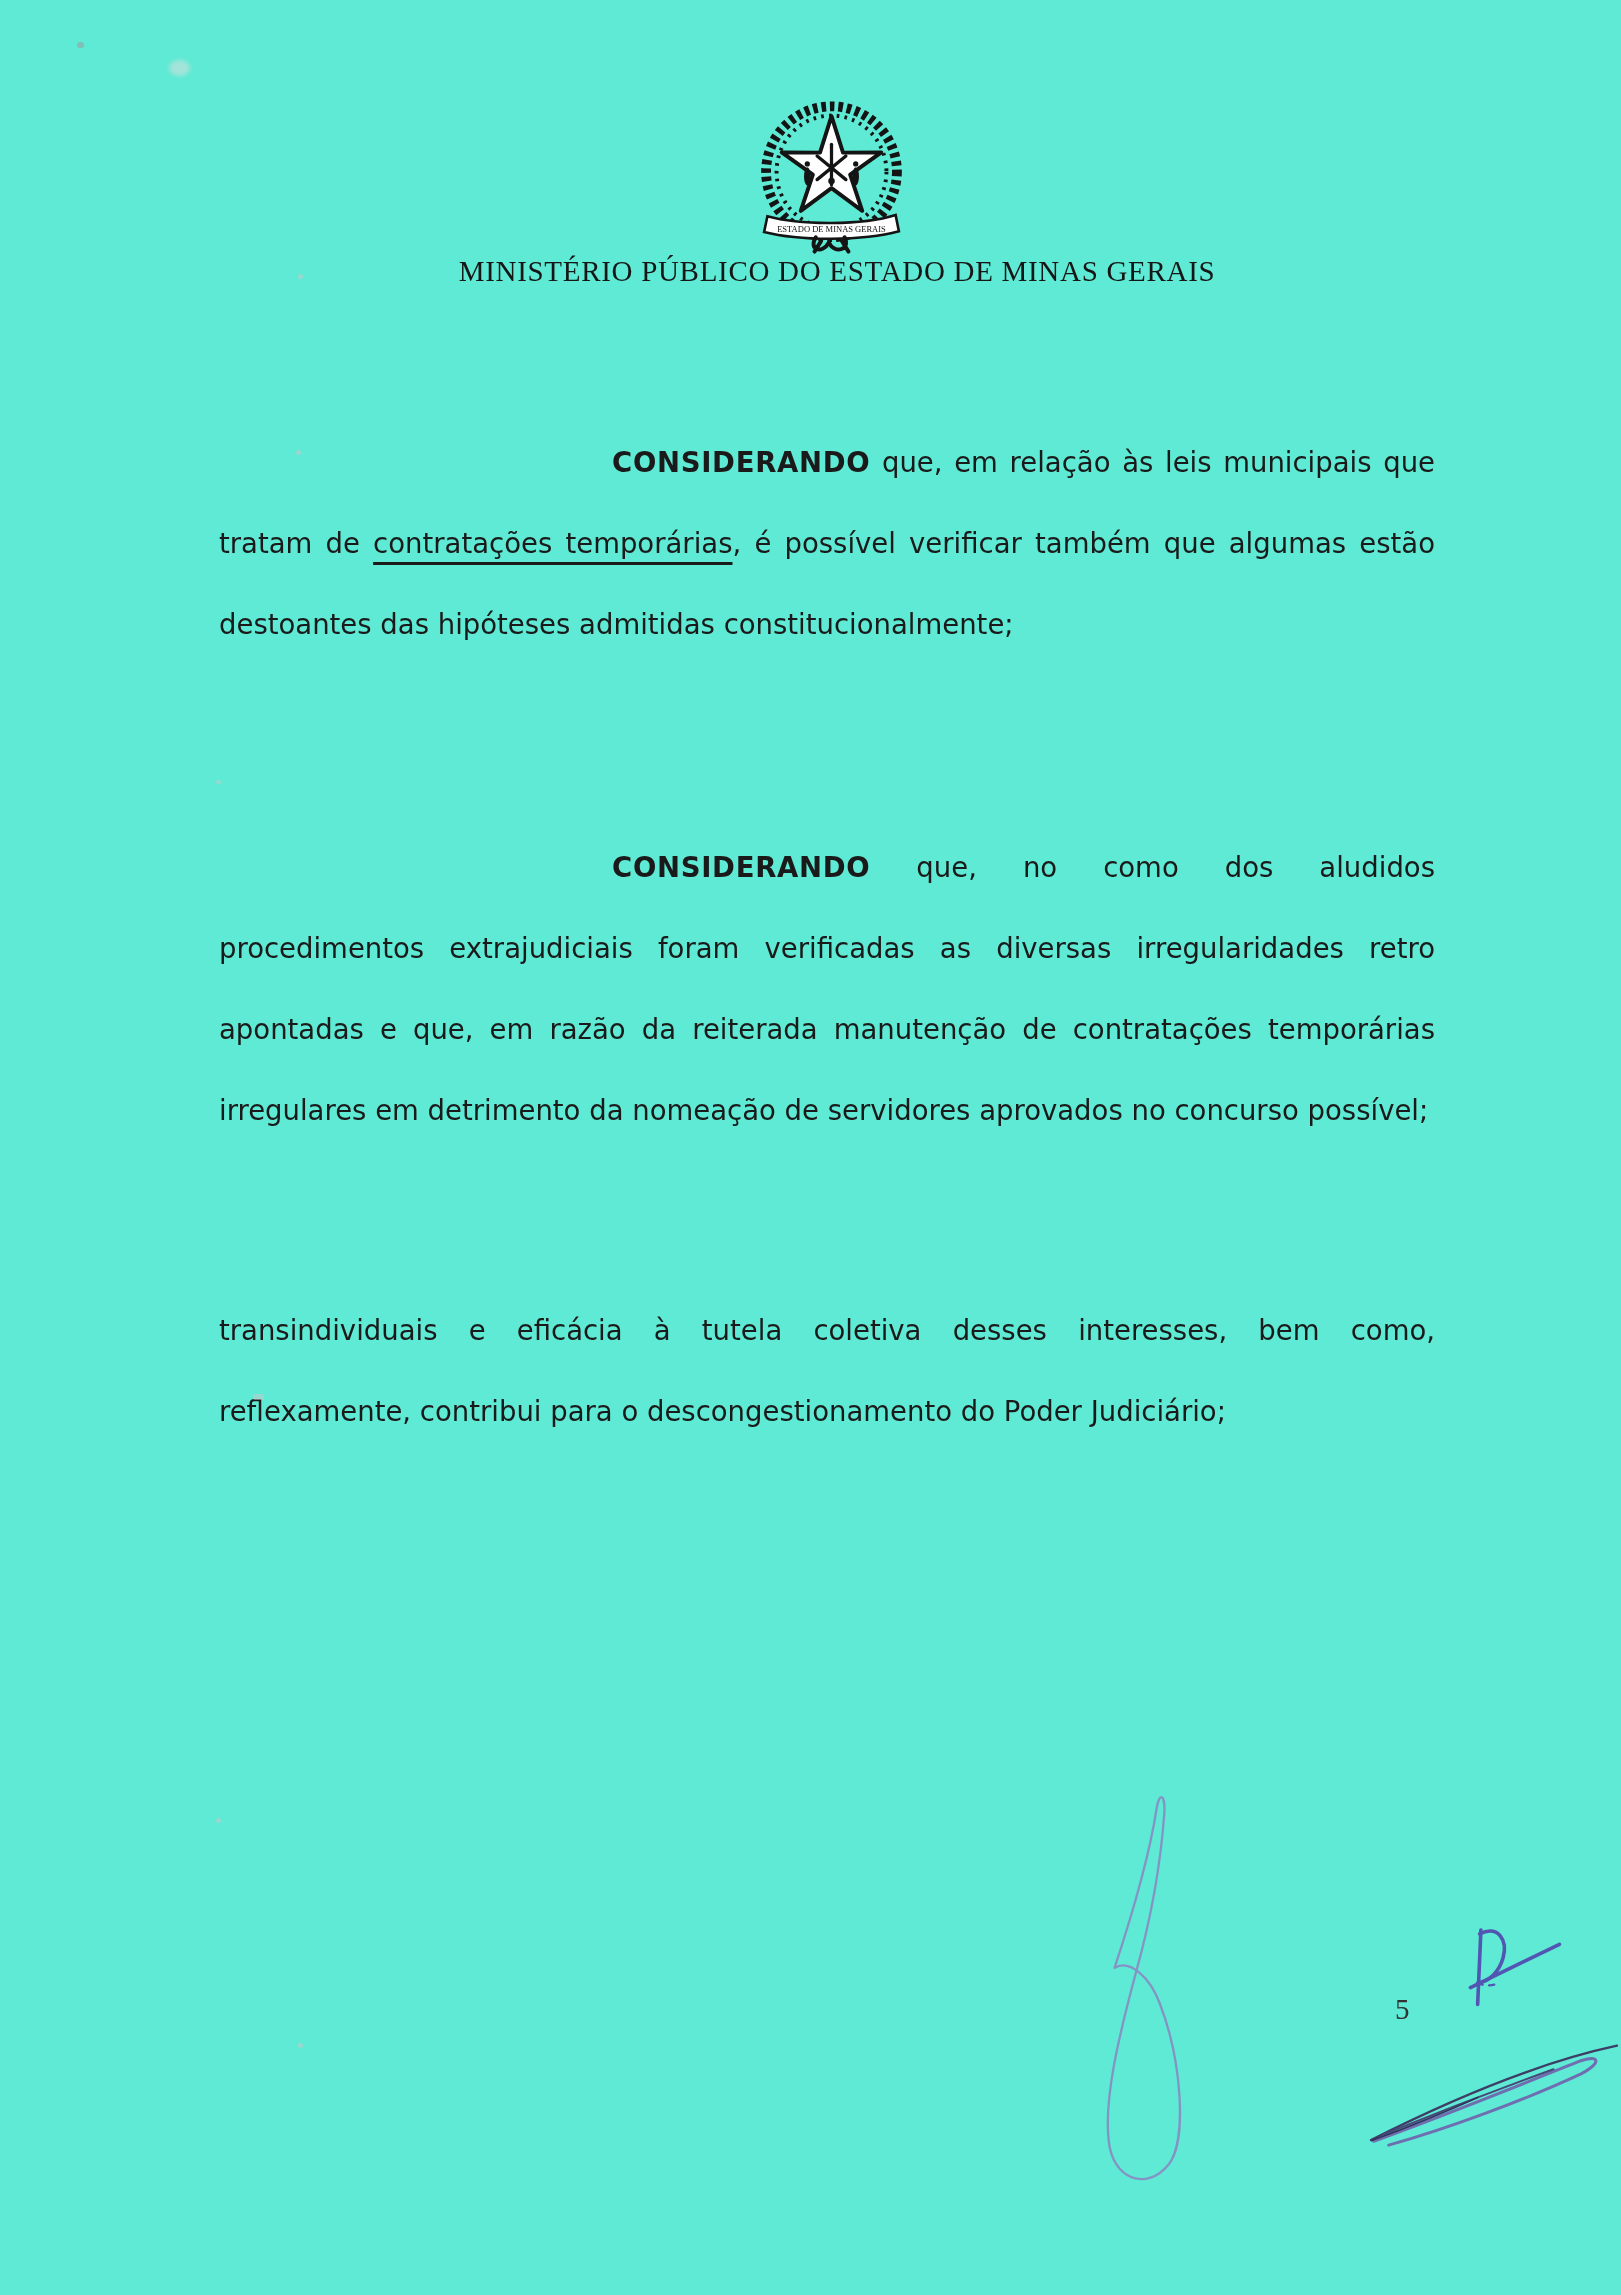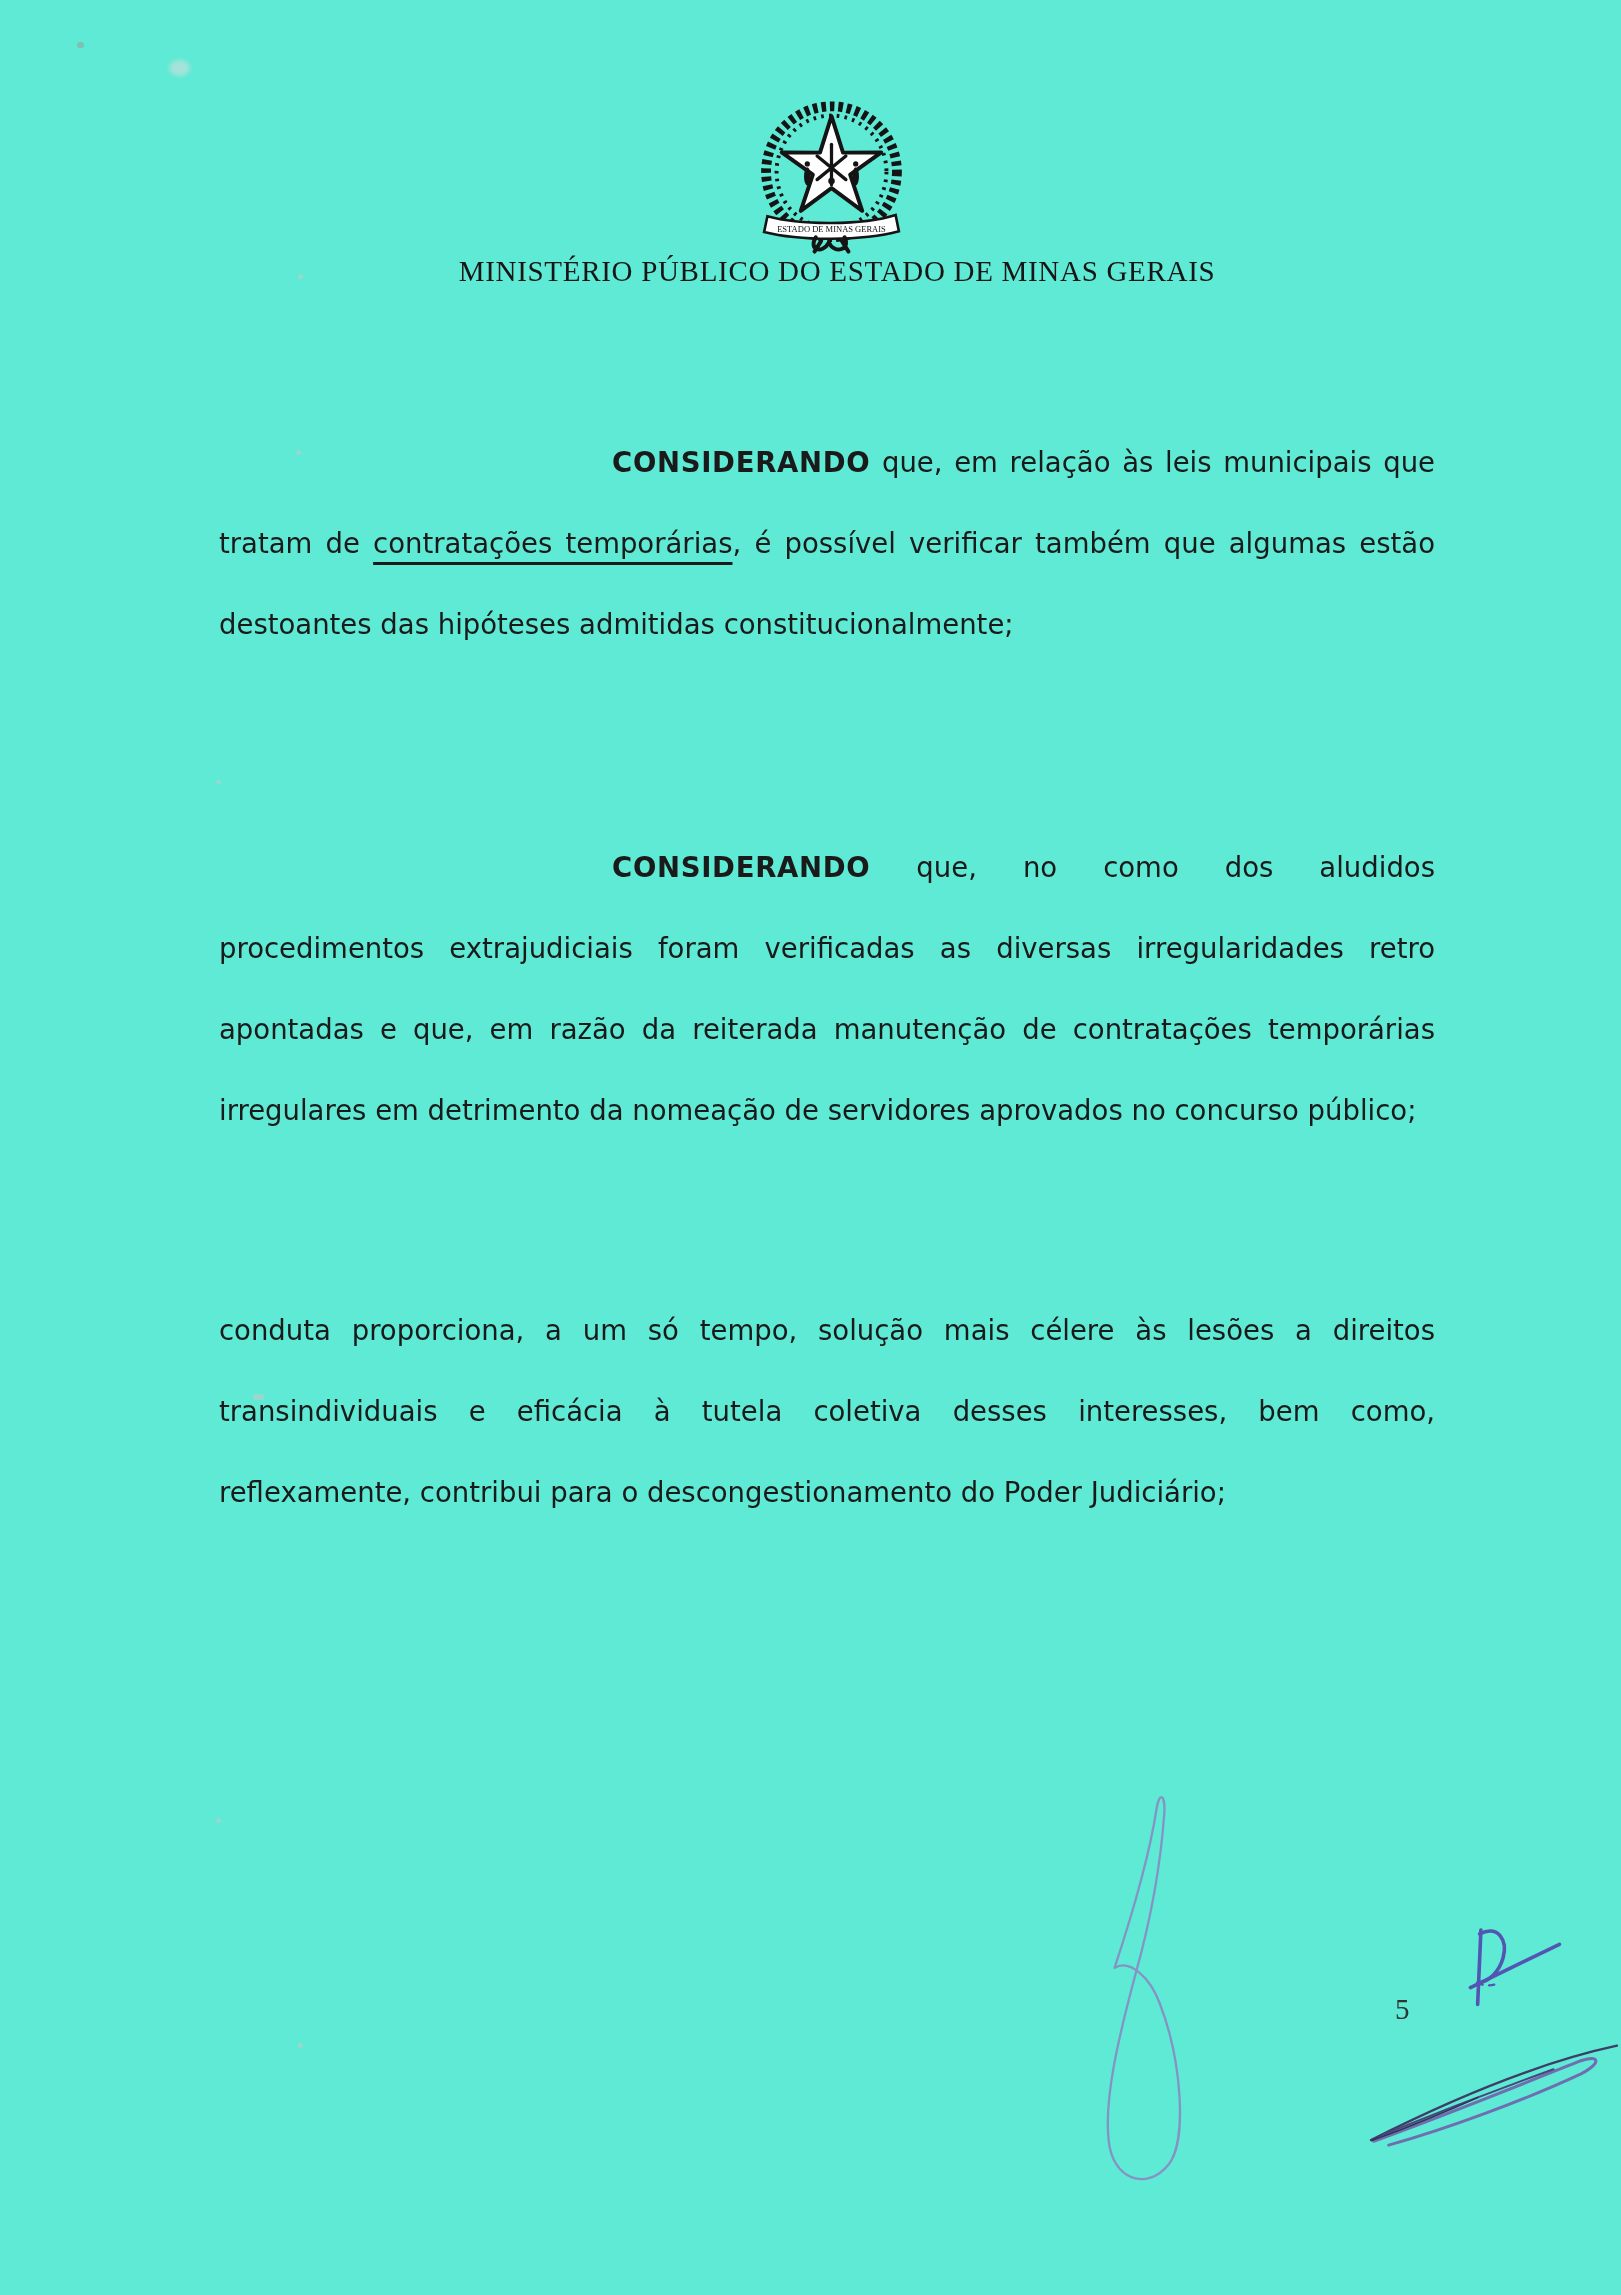--- a/index.html
+++ b/index.html
@@ -89,24 +89,23 @@
   <div class="body-text">
     <p class="p2">
       <span class="line jl first"><b class="kw">CONSIDERANDO</b><span> que, em relação às leis municipais que</span></span>
       <span class="line jl"><span>tratam de </span><span class="u">contratações temporárias</span><span>, é possível verificar também que algumas estão</span></span>
       <span class="line ll"><span>destoantes das hipóteses admitidas constitucionalmente;</span></span>
     </p>
     <p class="p3">
       <span class="line jl first"><b class="kw">CONSIDERANDO</b><span> que, no como dos aludidos</span></span>
       <span class="line jl"><span>procedimentos extrajudiciais foram verificadas as diversas irregularidades retro</span></span>
       <span class="line jl"><span>apontadas e que, em razão da reiterada manutenção de contratações temporárias</span></span>
-      <span class="line ll"><span>irregulares em detrimento da nomeação de servidores aprovados no concurso público;</span></span>
+      <span class="line ll"><span>irregulares em detrimento da nomeação de servidores aprovados no concurso possível;</span></span>
     </p>
     <p class="p4">
-      <span class="line jl"><span>conduta proporciona, a um só tempo, solução mais célere às lesões a direitos</span></span>
       <span class="line jl"><span>transindividuais e eficácia à tutela coletiva desses interesses, bem como,</span></span>
       <span class="line ll"><span>reflexamente, contribui para o descongestionamento do Poder Judiciário;</span></span>
     </p>
   </div>
 
   <div class="page-number">5</div>
 
   <svg class="overlay" viewBox="0 0 2478 3508" xmlns="http://www.w3.org/2000/svg">
 
     <path d="M 1703 3008

